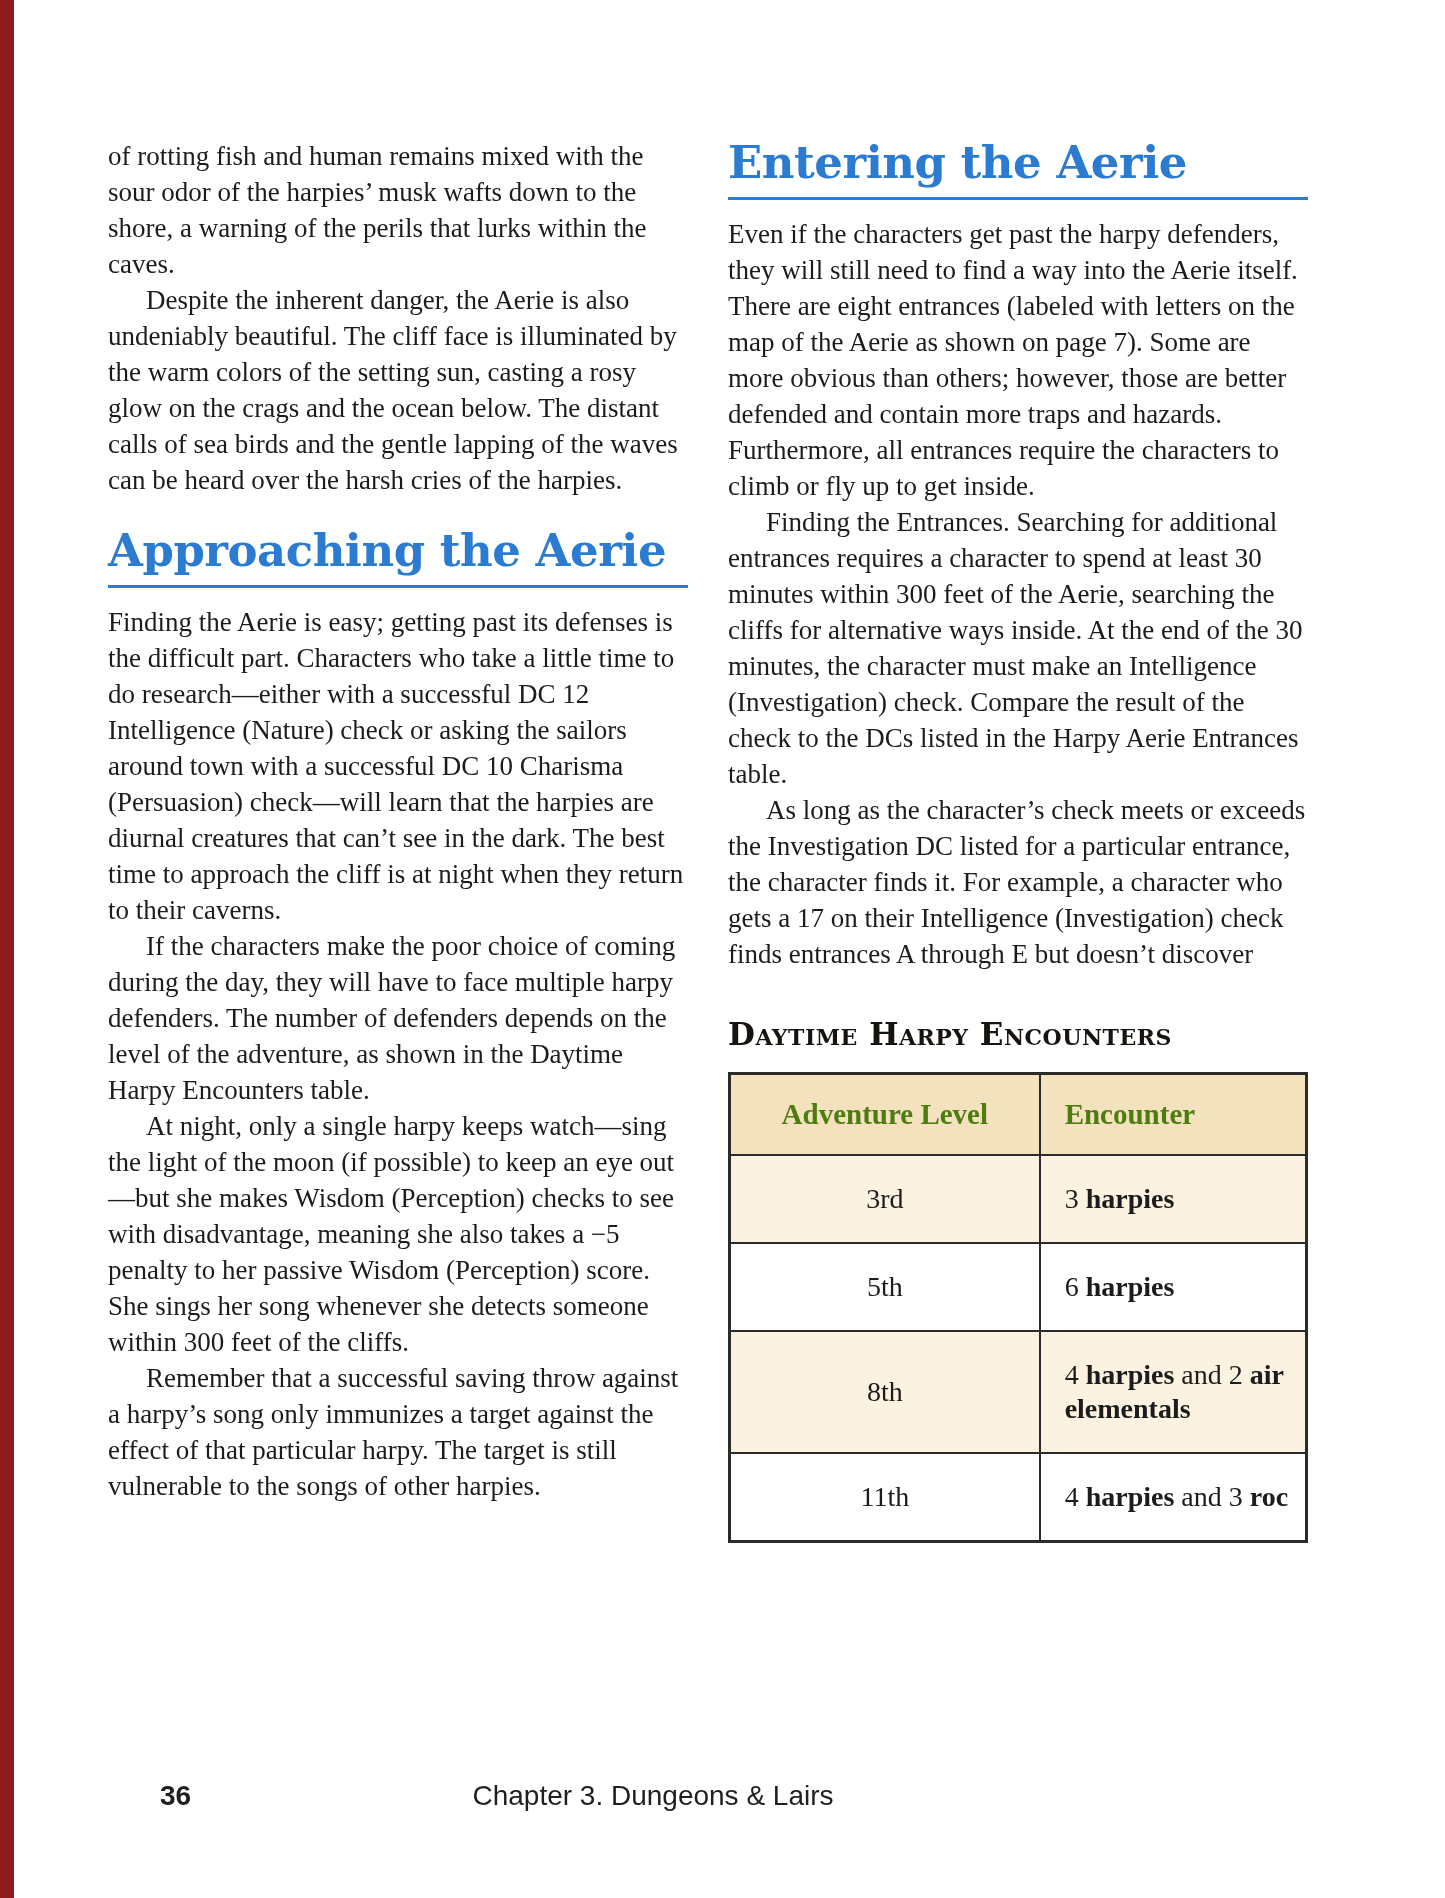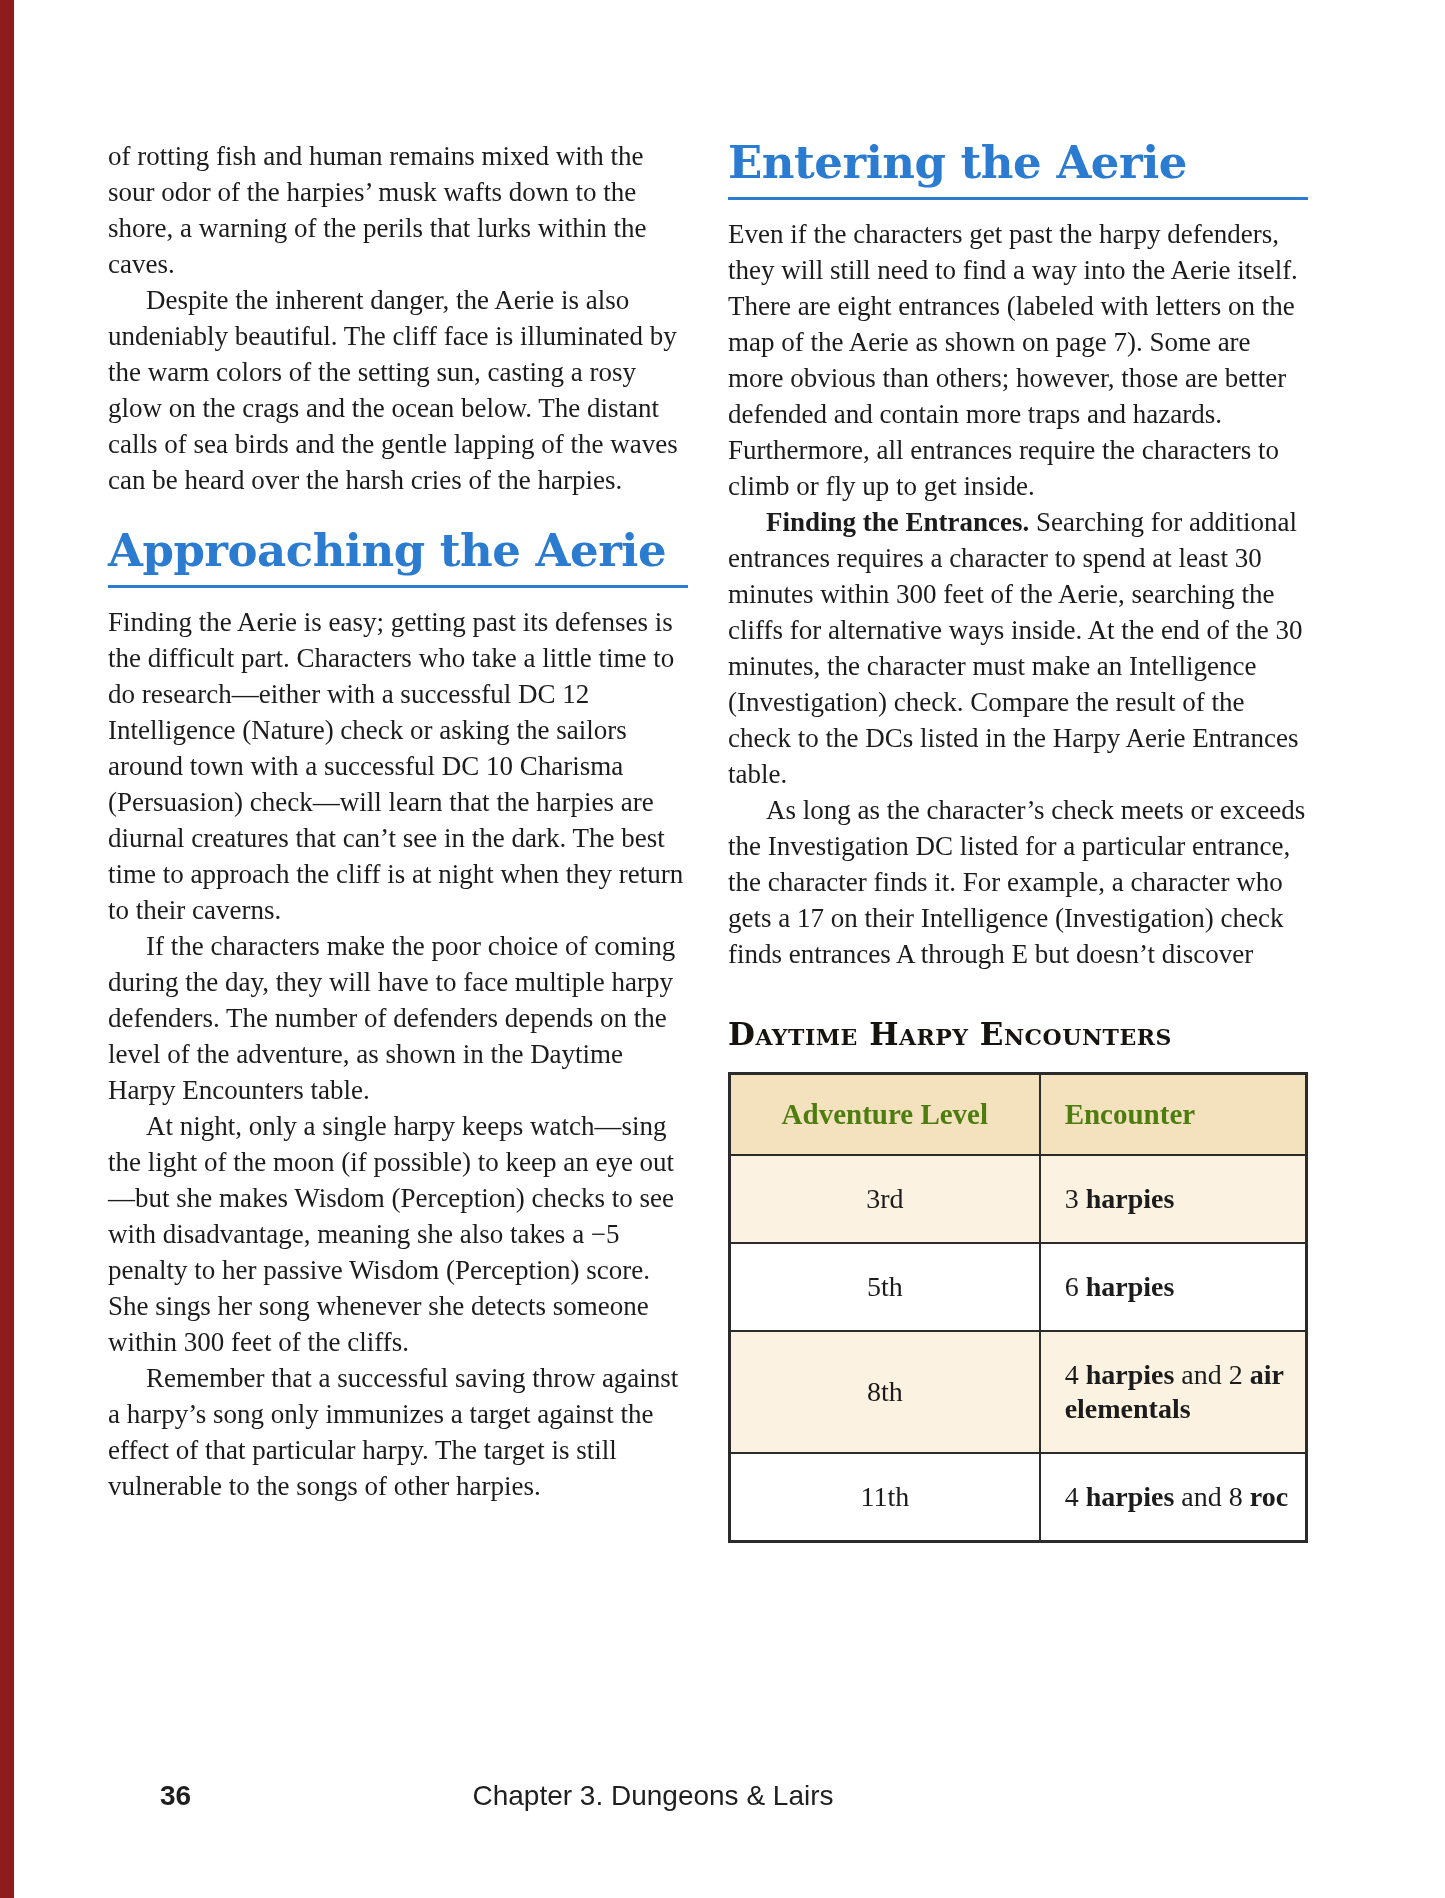--- a/index.html
+++ b/index.html
@@ -40,21 +40,21 @@
     font-weight: 700;
     font-size: 45px;
     line-height: 50px;
     letter-spacing: -0.5px;
     color: var(--accent-blue, #2b7bd1);
     border-bottom: 3px solid var(--accent-blue, #2b7bd1);
     padding-bottom: 9px;
     margin: 0 0 16px 0;
   }
   h2.mt { margin-top: 28px; }
-  .lead-bold { font-weight: bold; }
+  .lead-bold { font-weight: normal; }
   .table-title {
     font-family: "DejaVu Serif", serif;
     font-variant-caps: small-caps;
     font-weight: bold;
     font-size: 31px;
     letter-spacing: 0.5px;
     color: #17130e;
     margin: 44px 0 20px 0;
   }
   table.encounter-table {
@@ -151,21 +151,21 @@
             <tr class="row-white">
               <td class="level-cell">5th</td>
               <td class="encounter-cell"><span>6 </span><b>harpies</b></td>
             </tr>
             <tr class="row-cream">
               <td class="level-cell">8th</td>
               <td class="encounter-cell"><span>4 </span><b>harpies</b><span> and 2 </span><b>air elementals</b></td>
             </tr>
             <tr class="row-white">
               <td class="level-cell">11th</td>
-              <td class="encounter-cell"><span>4 </span><b>harpies</b><span> and 8 </span><b>roc</b></td>
+              <td class="encounter-cell"><span>4 </span><b>harpies</b><span> and 3 </span><b>roc</b></td>
             </tr>
           </tbody>
       </table>
     </div>
 
   </div>
 
   <div class="footer">
     <span class="page-number">36</span>
     <span class="footer-chapter">Chapter 3. Dungeons &amp; Lairs</span>

